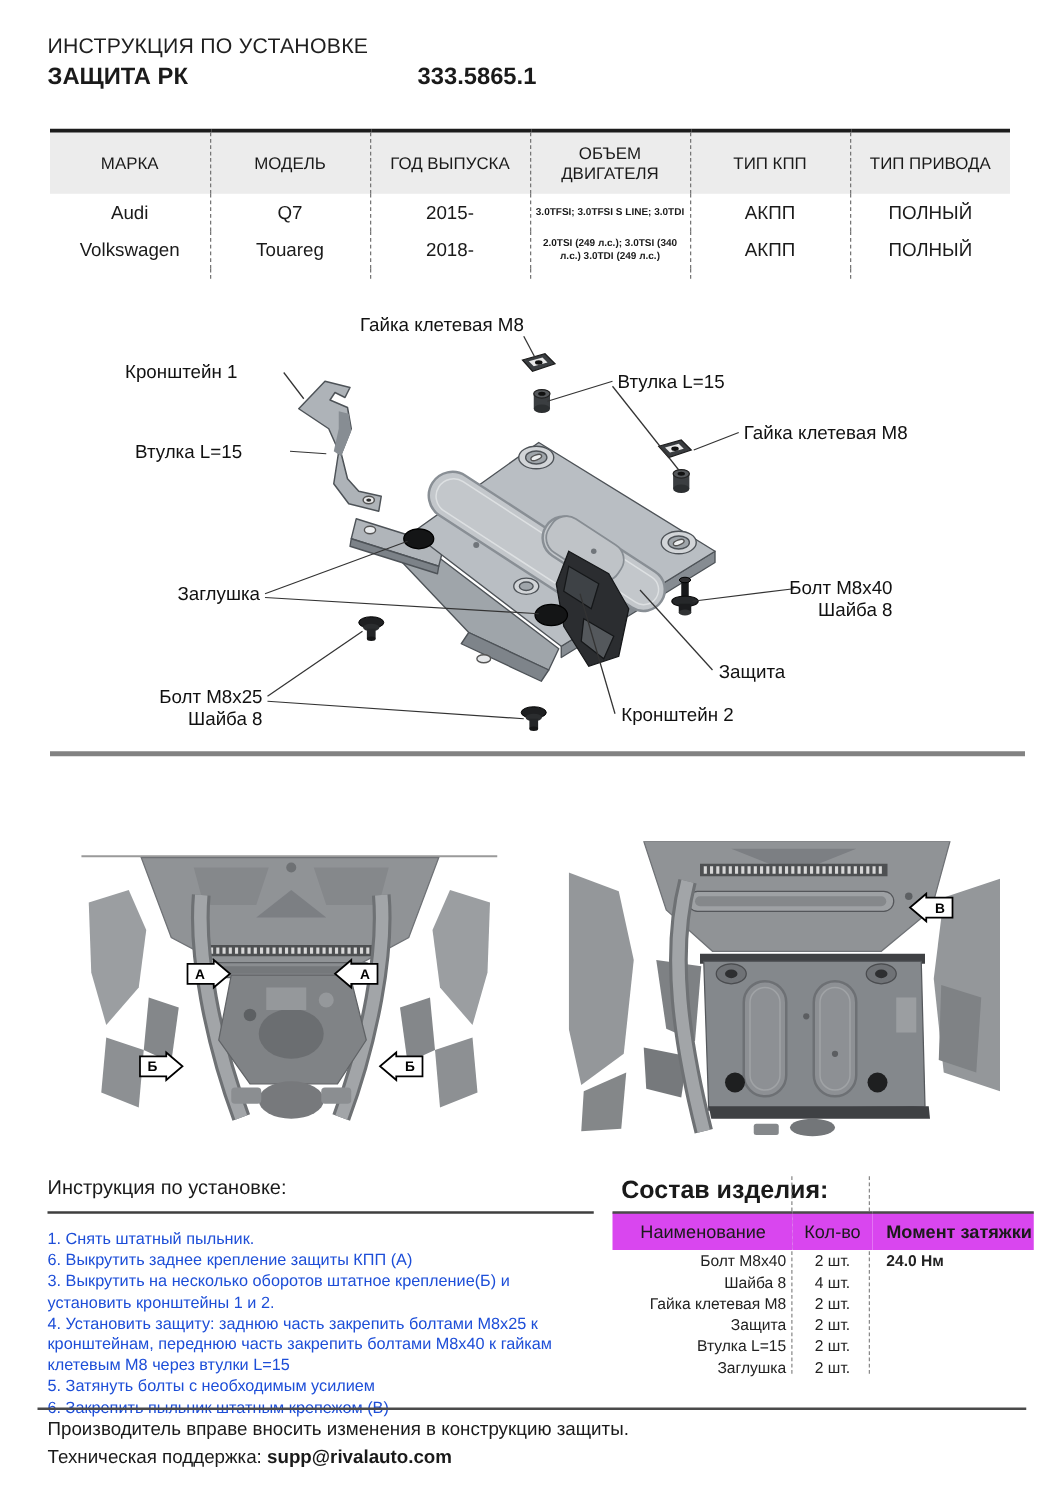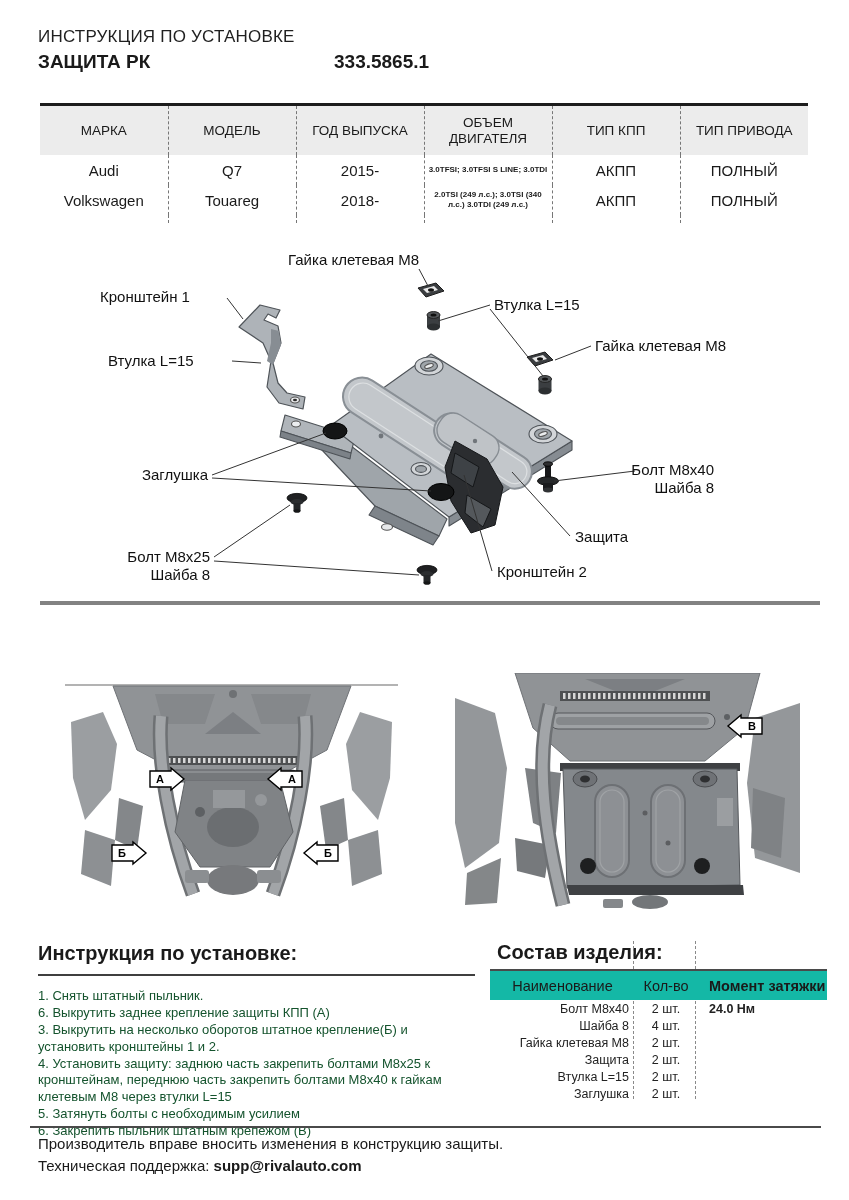--- a/index.html
+++ b/index.html
@@ -30,29 +30,29 @@
   
   .big-divider{position:absolute;left:40px;top:601px;width:780px;height:4px;background:#828282;}
 
   
   .photoL{position:absolute;left:65px;top:682px;}
   .photoR{position:absolute;left:455px;top:673px;}
   .callout-text{font-family:"Liberation Sans",sans-serif;font-size:11px;font-weight:bold;fill:#000;}
 
   
   .instr{position:absolute;left:38px;top:942px;width:437px;}
-  .instr .sec-title{font-size:20px;font-weight:bold;padding-bottom:9px;border-bottom:2px solid #3f3f3f;}
-  .instr .steps{margin-top:12px;font-size:13px;line-height:1.3;color:#14532d;}
+  .instr .sec-title{font-size:16px;font-weight:normal;padding-bottom:9px;border-bottom:2px solid #3f3f3f;}
+  .instr .steps{margin-top:12px;font-size:13px;line-height:1.3;color:#1d4ed8;}
 
   
   .parts{position:absolute;left:490px;top:941px;width:322px;height:170px;}
   .parts .parts-title{font-size:20px;font-weight:bold;margin-left:7px;}
   .parts .vdash{position:absolute;top:0;height:158px;border-left:1px dashed #8a8a8a;}
   .ptab{position:absolute;left:0;top:28px;width:322px;border-collapse:collapse;table-layout:fixed;}
-  .ptab th{background:#14b8a6;border-top:2px solid #4a4a4a;font-weight:normal;font-size:14.5px;
+  .ptab th{background:#d946ef;border-top:2px solid #4a4a4a;font-weight:normal;font-size:14.5px;
            height:27px;vertical-align:middle;}
   .ptab td{font-size:12.5px;height:15px;line-height:14px;color:#222;vertical-align:middle;}
   .ptab .c1{width:143px;text-align:right;padding-right:5px;}
   .ptab .c2{width:62px;text-align:center;}
   .ptab .c3{width:117px;text-align:left;padding-left:11px;font-weight:bold;}
   .ptab th.c1{text-align:center;padding-right:0;}
 
   
   .foot-line{position:absolute;left:30px;top:1126px;width:791px;height:2px;background:#4a4a4a;}
   .foot1{position:absolute;left:38px;top:1135px;font-size:15px;color:#1a1a1a;}

